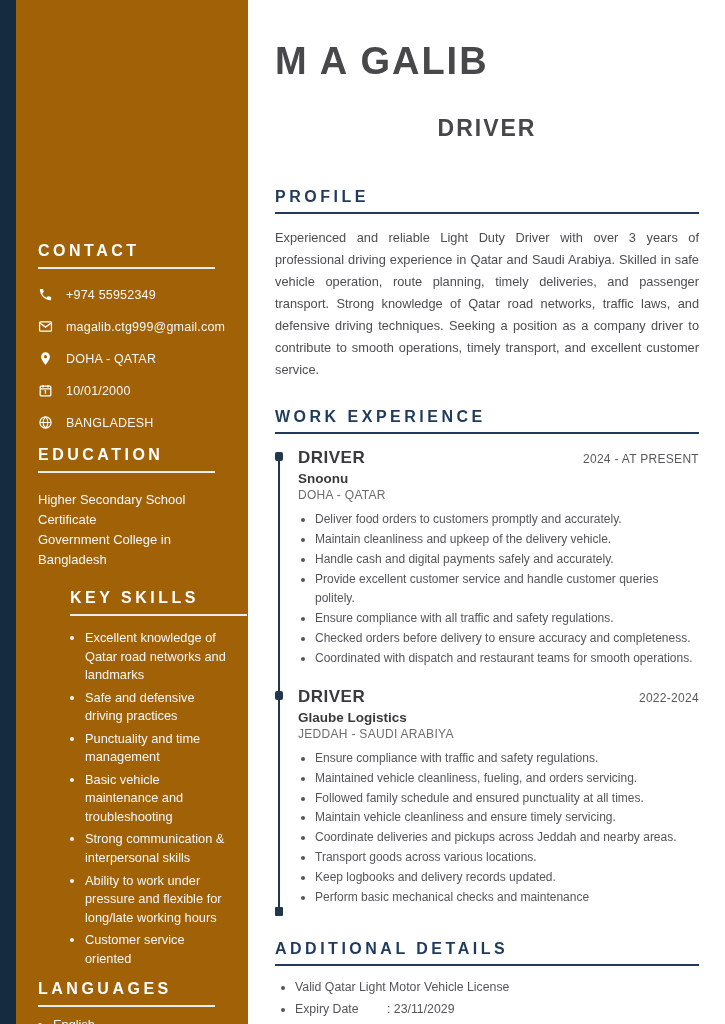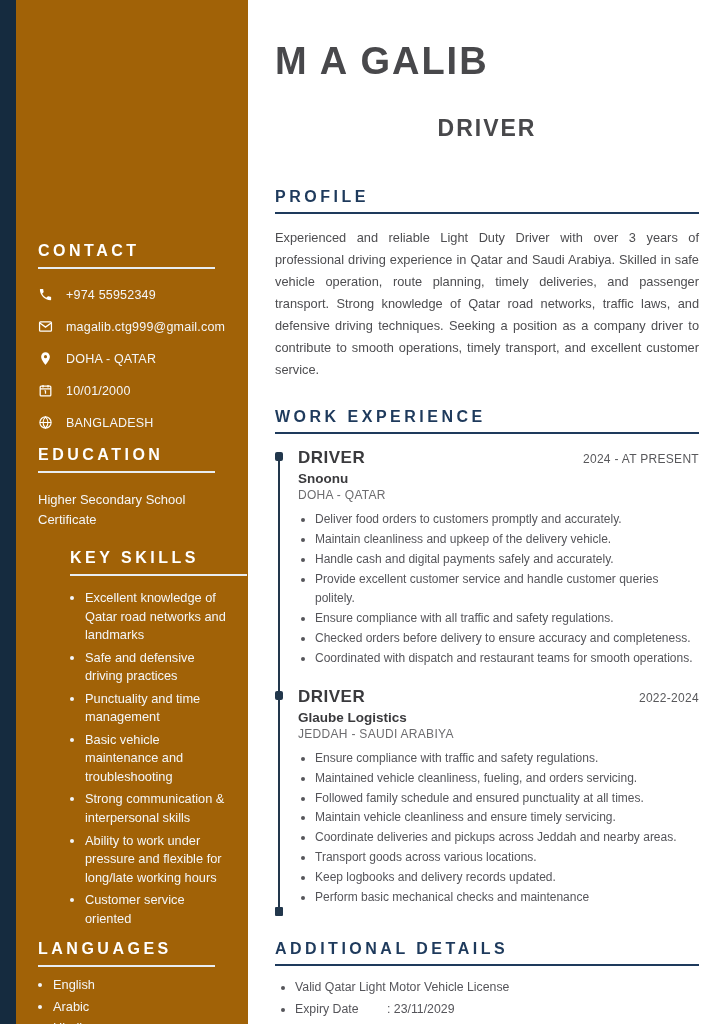--- a/index.html
+++ b/index.html
@@ -168,20 +168,21 @@
             <path d="M3 12h18M12 3c2.5 2.5 3.9 5.6 3.9 9S14.5 18.5 12 21c-2.5-2.5-3.9-5.6-3.9-9S9.5 5.5 12 3z"></path>
           </svg>
       </span>
       <span>BANGLADESH</span>
     </div>
 
     <div class="sb-section">
       <h2 class="sb-title">EDUCATION</h2>
       <hr class="sb-rule">
       <p class="edu-line">Higher Secondary School Certificate</p>
+      <p class="edu-line">Government College in Bangladesh</p>
     </div>
 
     <div class="sb-section" style="margin-top:20px;margin-left:32px;">
       <h2 class="sb-title">KEY SKILLS</h2>
       <hr class="sb-rule" style="margin-bottom:13px;">
       <ul class="sb-list">
         <li>Excellent knowledge of Qatar road networks and landmarks</li>
         <li>Safe and defensive driving practices</li>
         <li>Punctuality and time management</li>
         <li>Basic vehicle maintenance and troubleshooting</li>

